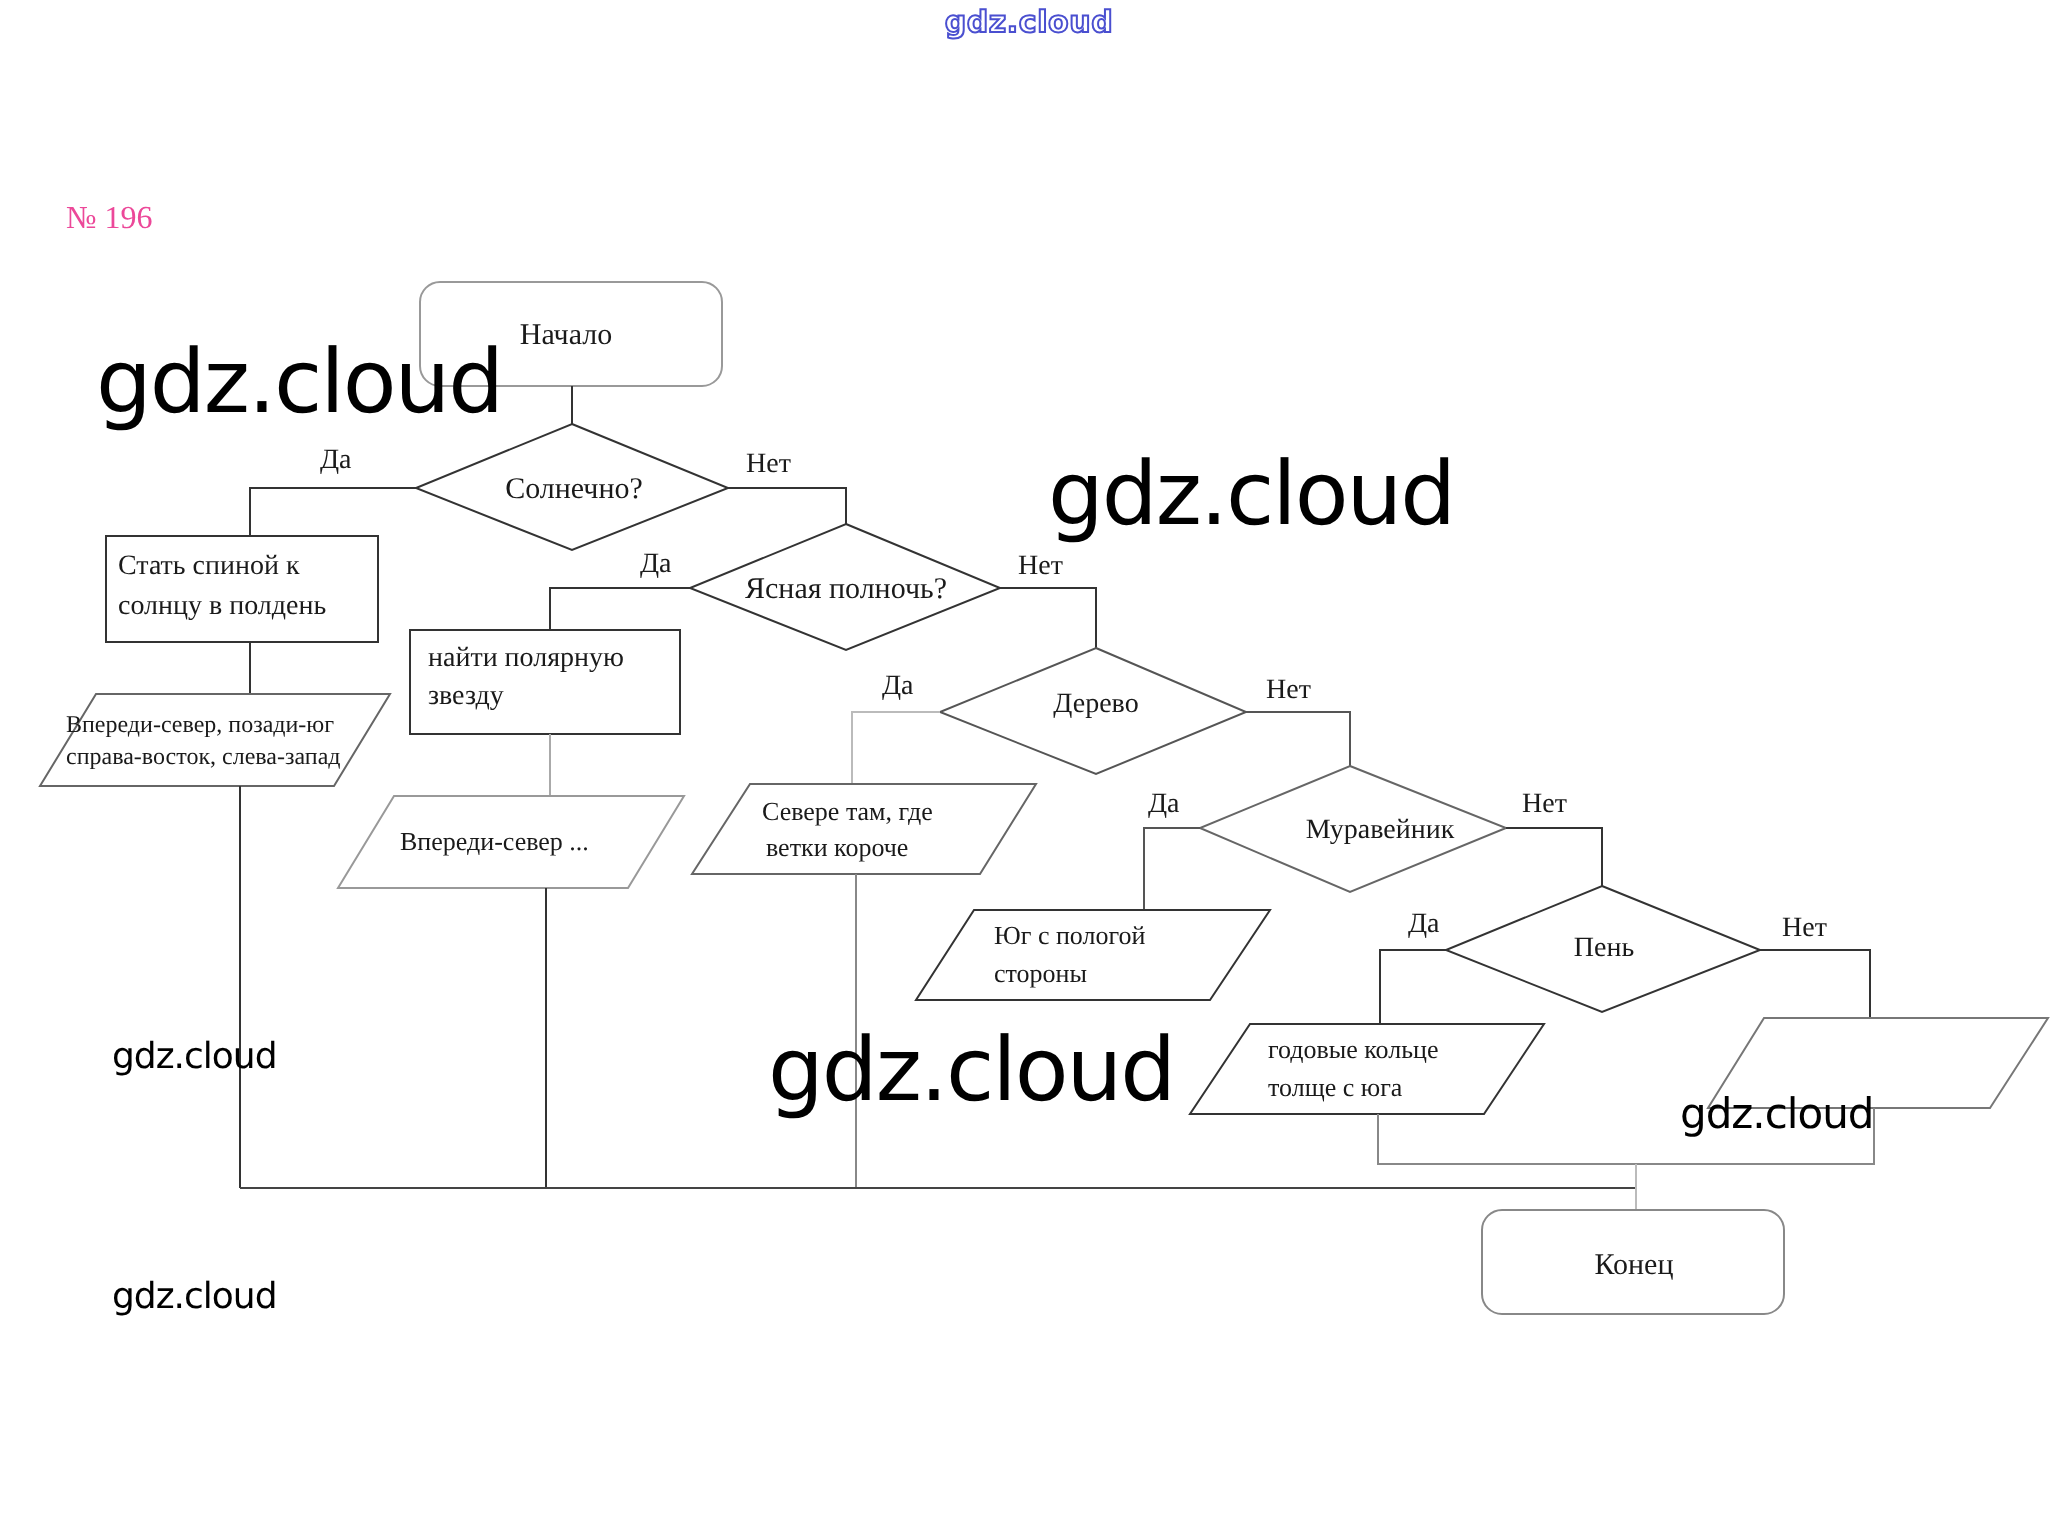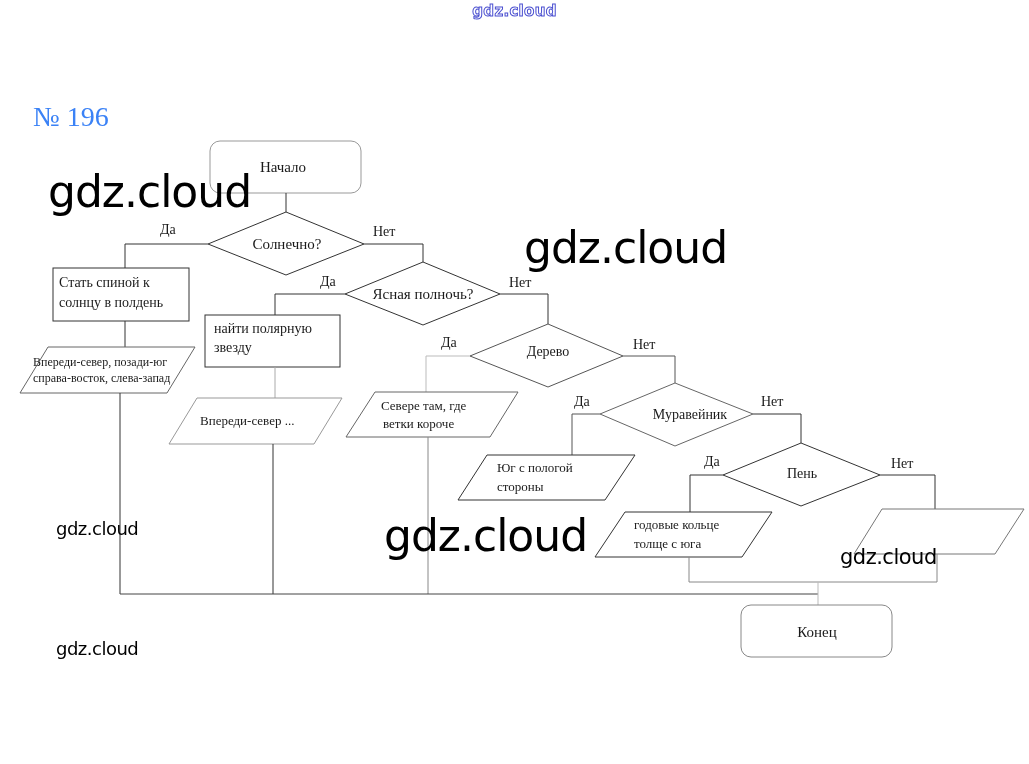--- a/index.html
+++ b/index.html
@@ -1,20 +1,20 @@
 <!DOCTYPE html>
 <html><head>
 <meta charset="utf-8">
 <style>
   html, body { margin: 0; padding: 0; background: #ffffff; }
   body { width: 1029px; height: 764px; position: relative; overflow: hidden; }
   .site-top { position: absolute; left: 0; top: 0; width: 1029px; text-align: center;
     font-family: "DejaVu Sans", sans-serif; font-size: 15px; font-weight: bold; color: #ffffff;
     -webkit-text-stroke: 1px #4a4fd0; line-height: 22px; letter-spacing: 0.3px; }
-  .task-no { position: absolute; left: 33px; top: 101px; font-family: "Liberation Serif", serif; font-size: 28px; color: #3b82f6; }
+  .task-no { position: absolute; left: 33px; top: 101px; font-family: "Liberation Serif", serif; font-size: 16px; color: #ec4899; }
   svg#flow { position: absolute; left: 0; top: 0; }
   svg text { font-family: "Liberation Serif", serif; fill: #1a1a1a; }
   .wm { position: absolute; font-family: "DejaVu Sans", sans-serif; color: #000; white-space: nowrap; letter-spacing: -1px; }
   .wm-big { font-size: 44px; }
   .wm-small { font-size: 18px; letter-spacing: -0.5px; }
 </style>
 </head>
 <body>
 
 <div class="site-top">gdz.cloud</div>

